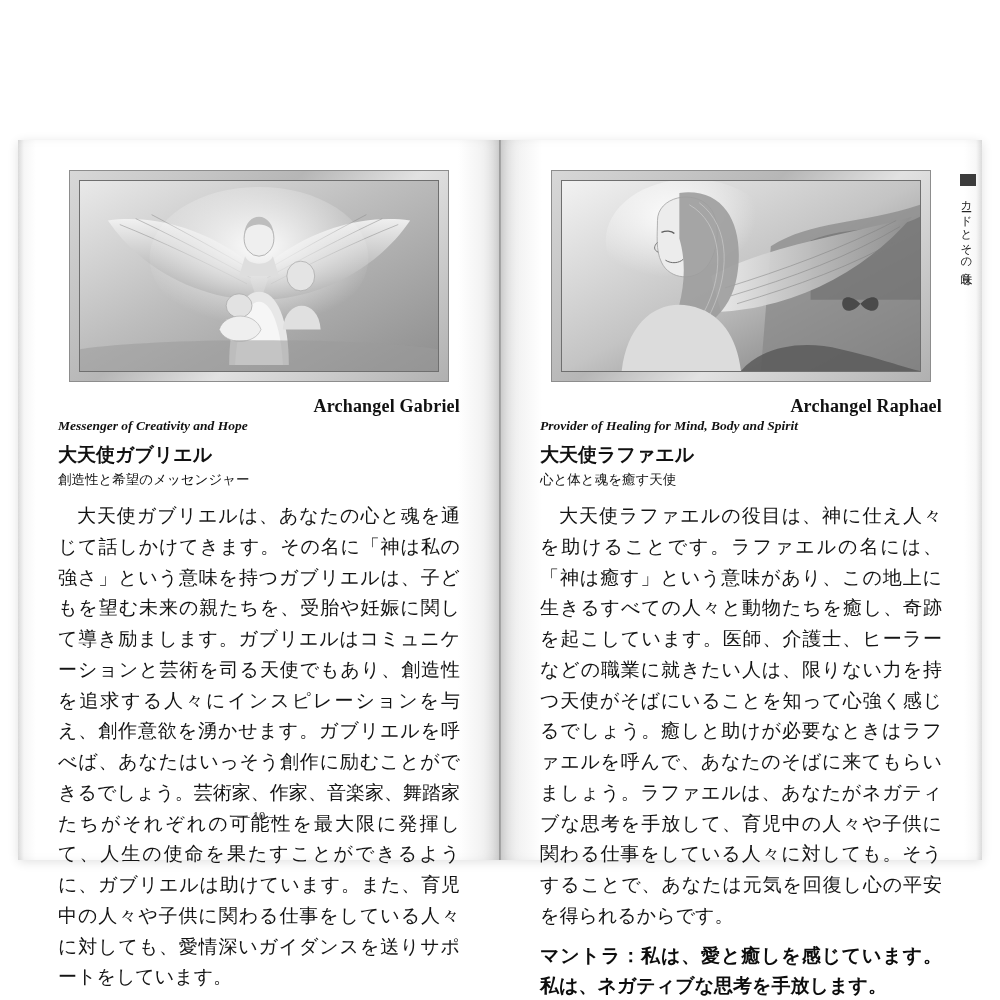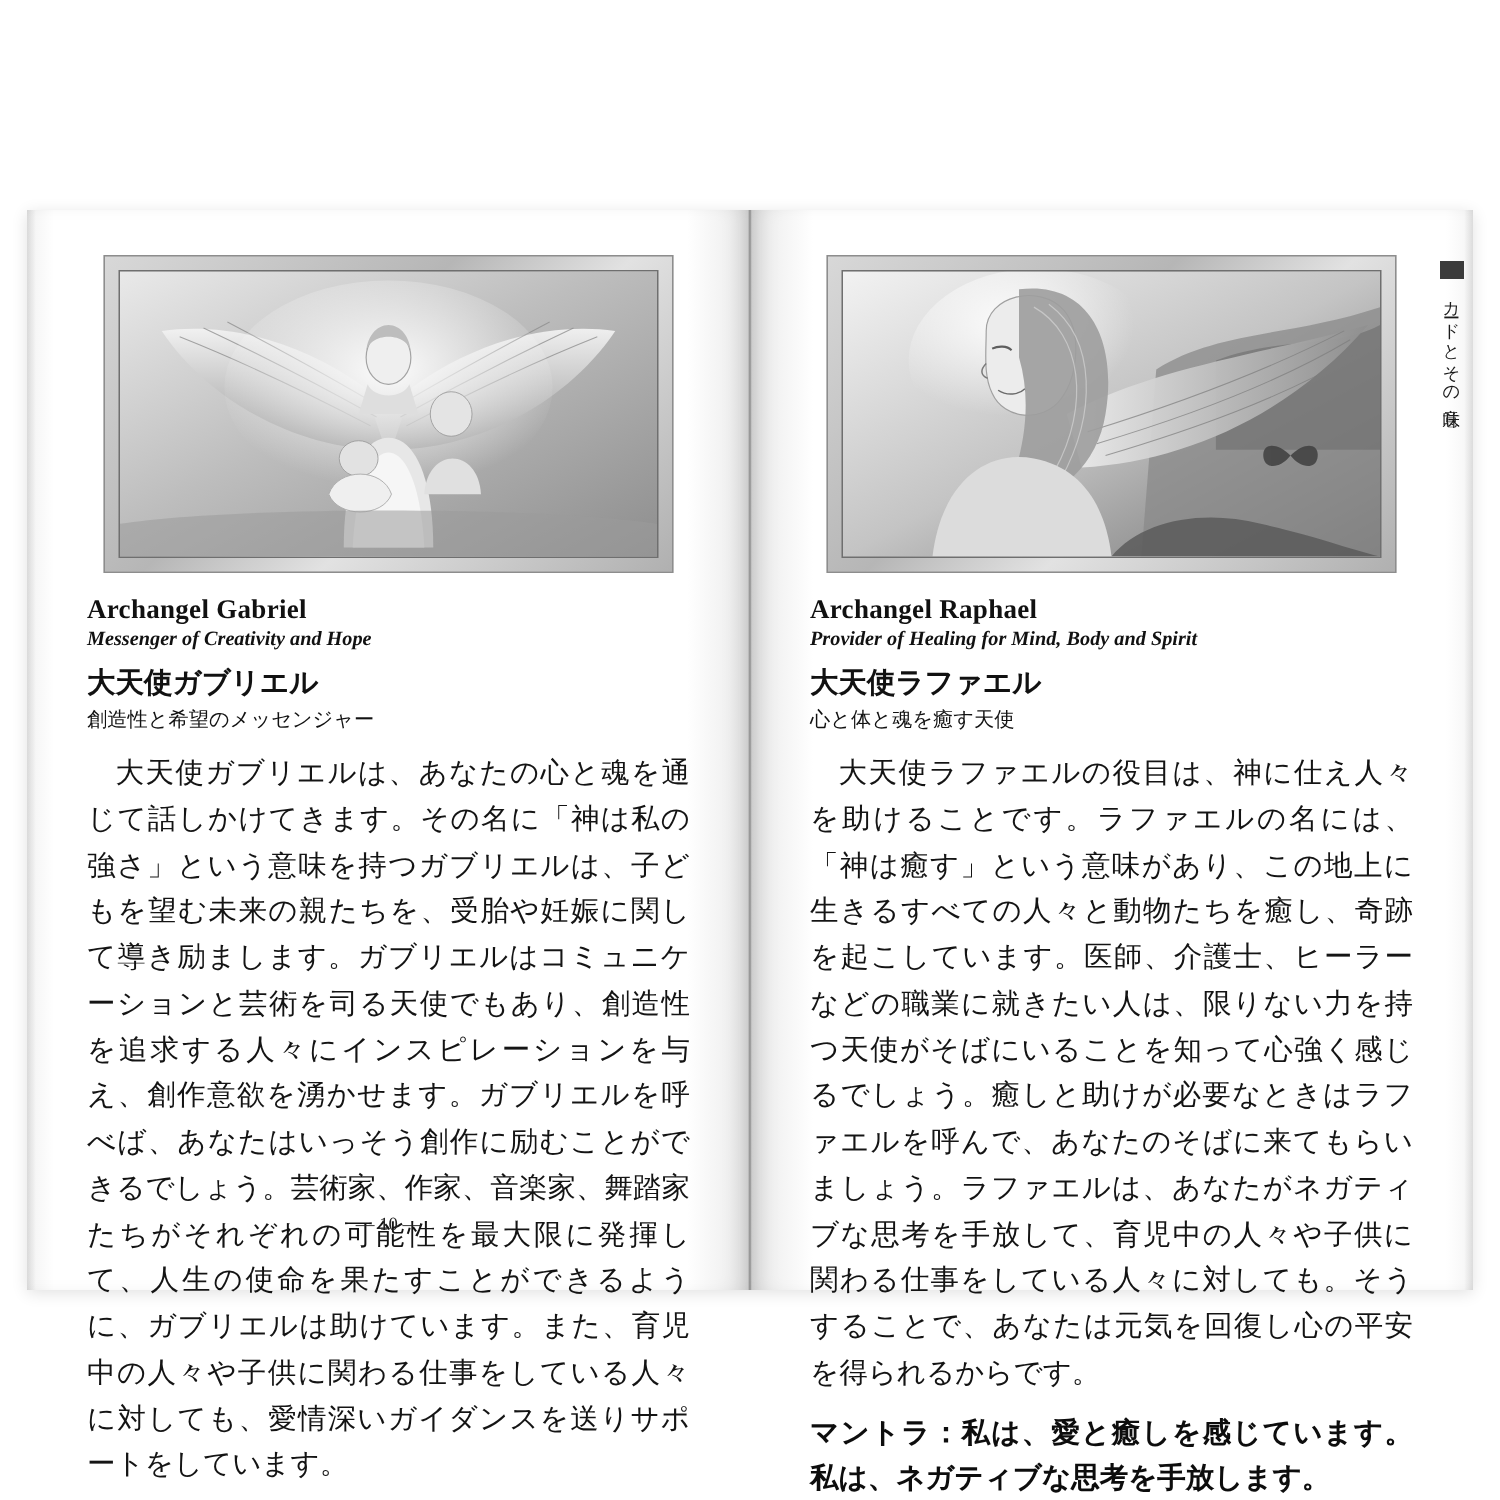--- a/index.html
+++ b/index.html
@@ -81,21 +81,21 @@
     border: 1px solid #6f6f6f;
     box-sizing: border-box;
     overflow: hidden;
     position: relative;
   }
 
   .art-inner svg { display: block; width: 100%; height: 100%; }
 
   
   .title-en {
-    text-align: left;
+    text-align: right;
     font-size: 18px;
     font-weight: bold;
     letter-spacing: 0.2px;
     margin: 14px 0 1px 0;
     color: #111;
   }
   .subtitle-en {
     font-style: italic;
     font-weight: bold;
     font-size: 13.5px;

